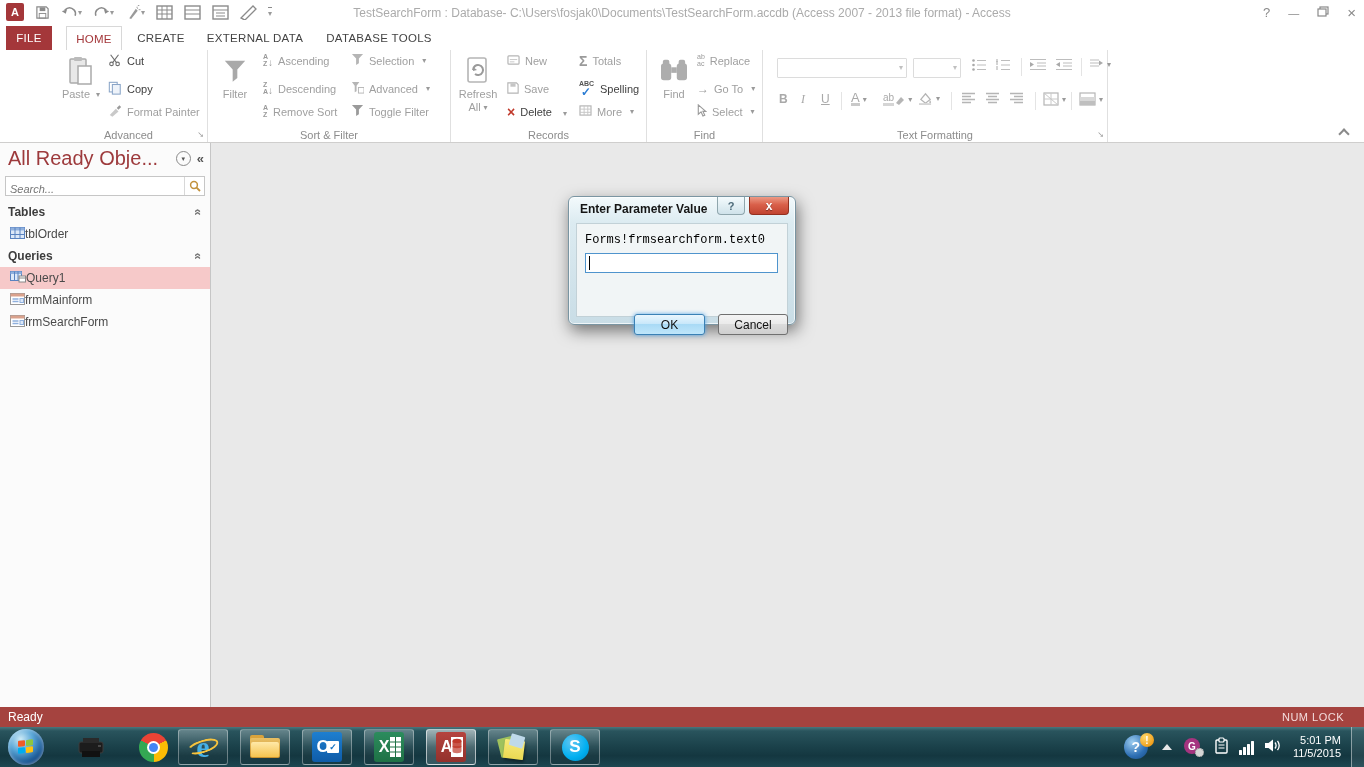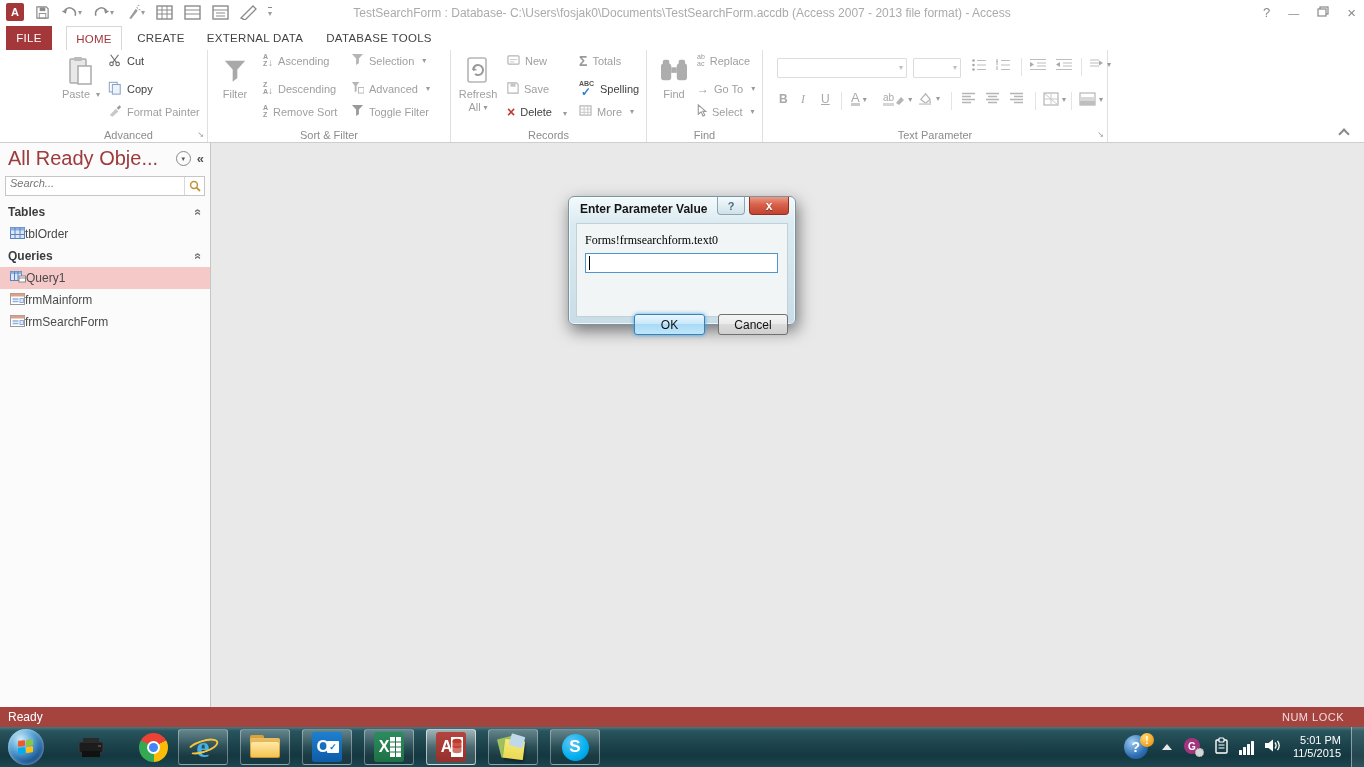--- a/index.html
+++ b/index.html
@@ -45,21 +45,21 @@
   .collapse-ribbon { position:absolute; right:14px; bottom:6px; width:12px; height:8px; }
   .collapse-ribbon::before { content:""; position:absolute; left:2px; top:2px; width:6px; height:6px; border-left:2px solid #8a8a8a; border-top:2px solid #8a8a8a; transform:rotate(45deg); }
   .microtxt { font-size:7px; line-height:7px; font-weight:bold; color:#9a9a9a; display:inline-block; }
 
   
   .navpane { position:absolute; top:143px; left:0; width:211px; bottom:60px; background:#fbfbfb; border-right:1px solid #c6c6c6; }
   .nav-title { position:absolute; top:4px; left:8px; font-size:20px; color:#9d3a3c; }
   .nav-title-icons { position:absolute; top:8px; right:6px; display:flex; align-items:center; gap:6px; color:#666; }
   .circ-dd { width:15px; height:15px; border:1px solid #8a8a8a; border-radius:50%; font-size:7px; display:flex; align-items:center; justify-content:center; color:#555; }
   .chev-left { font-size:13px; color:#555; font-weight:bold; }
-  .nav-search { position:absolute; top:33px; left:5px; right:5px; height:20px; border:1px solid #c6c6c6; background:#fff; display:flex; align-items:flex-start; }
+  .nav-search { position:absolute; top:33px; left:5px; right:5px; height:20px; border:1px solid #c6c6c6; background:#fff; display:flex; align-items:flex-end; }
   .nav-search input { flex:1; border:none; outline:none; font-style:italic; font-size:11px; color:#444; padding-left:4px; font-family:"Liberation Sans",sans-serif; background:transparent; }
   .nav-search .mag { width:20px; height:100%; border-left:1px solid #d8d8d8; display:flex; align-items:center; justify-content:center; }
   .nav-list { position:absolute; top:58px; left:0; right:0; bottom:0; font-size:12px; }
   .nav-sec { height:22px; display:flex; align-items:center; padding:0 8px; font-weight:bold; color:#3d3d3d; }
   .nav-sec .chevup { margin-left:auto; color:#777; transform:rotate(90deg); font-size:12px; font-weight:bold; }
   .nav-item { height:22px; display:flex; align-items:center; padding-left:10px; color:#4a4a4a; }
   .nav-item.sel { background:#f6c9c9; }
 
   
   .canvas { position:absolute; top:143px; left:212px; right:0; bottom:60px; background:#e9e9e9; }
@@ -69,21 +69,21 @@
             background:linear-gradient(180deg,#f3fafc 0%,#dcebf1 20%,#c9dde6 100%);
             border:1px solid #7a95a2; box-shadow:2px 6px 16px rgba(0,0,0,.5), inset 0 0 0 1px rgba(255,255,255,.7); }
   .dlg-title { position:absolute; left:11px; top:5px; font-size:12px; font-weight:bold; color:#151515; }
   .dlg-help { position:absolute; left:148px; top:0; width:28px; height:18px; border:1px solid #8fa6ad; border-top:none;
               border-radius:0 0 4px 4px; background:linear-gradient(#f4fbfd,#cfe2ea); color:#4d6b7a; font-size:11px; font-weight:bold;
               display:flex; align-items:center; justify-content:center; }
   .dlg-close { position:absolute; left:180px; top:0; width:40px; height:18px; border:1px solid #93301f; border-top:none;
                border-radius:0 0 4px 4px; background:linear-gradient(#f0a halt, #000); background:linear-gradient(#ec9a85 0%,#d9604a 45%,#c14430 100%);
                color:#fff; font-size:12px; font-weight:bold; display:flex; align-items:center; justify-content:center; text-shadow:0 1px 1px rgba(0,0,0,.4); }
   .dlg-client { position:absolute; left:7px; right:7px; top:26px; bottom:7px; background:#f1f5f6; border:1px solid #c2d1d7; }
-  .dlg-prompt { position:absolute; left:8px; top:9px; font-size:12px; color:#000; font-family:Liberation Serif, serif; }
+  .dlg-prompt { position:absolute; left:8px; top:9px; font-size:12px; color:#000; font-family:Liberation Mono, monospace; }
   .dlg-input { position:absolute; left:8px; right:9px; top:29px; height:20px; background:#fff; border:1px solid #4f94cd; }
   .caret { position:absolute; left:3px; top:2px; width:1px; height:14px; background:#000; animation:blink 1s steps(1) infinite; }
   @keyframes blink { 50% { opacity:0; } }
   .dlg-btn { position:absolute; height:21px; font-size:12px; color:#111; display:flex; align-items:center; justify-content:center; border-radius:3px; }
   .btn-ok { left:57px; top:90px; width:71px; border:1px solid #3a81b5; background:linear-gradient(#eaf6fd 0%,#c9e8fa 45%,#a7d9f5 46%,#bfe6fa 100%); box-shadow:0 0 4px rgba(72,160,231,.9); }
   .btn-cancel { left:141px; top:90px; width:70px; border:1px solid #707070; background:linear-gradient(#f4f4f4 0%,#ebebeb 45%,#dcdcdc 46%,#cfcfcf 100%); }
 
   
   .statusbar { position:absolute; left:0; right:0; top:707px; height:20px; background:#a5433f; color:#fff; font-size:12px; }
   .status-left { position:absolute; left:8px; top:3px; }
@@ -467,21 +467,21 @@
       </div>
       <div class="vsep" style="left:308px; top:42px; height:18px;"></div>
       <div class="fmt dd" style="left:316px; top:42px;">
         <svg width="17" height="14" viewBox="0 0 17 14">
             <rect x="1" y="1" width="15" height="12" fill="none" stroke="#b5b5b5" stroke-width="1.2"></rect>
             <rect x="1" y="5" width="15" height="4" fill="#d8d8d8"></rect>
             <rect x="1" y="9" width="15" height="4" fill="#bfbfbf"></rect>
           </svg>
       </div>
       <span class="launcher"></span>
-      <div class="glabel">Text Parameter</div>
+      <div class="glabel">Text Formatting</div>
     </div>
 
     <div class="collapse-ribbon"></div>
   </div>
 
   <div class="navpane">
     <div class="nav-title">All Ready Obje...</div>
     <div class="nav-title-icons">
       <span class="circ-dd">▾</span>
       <span class="chev-left">«</span>

